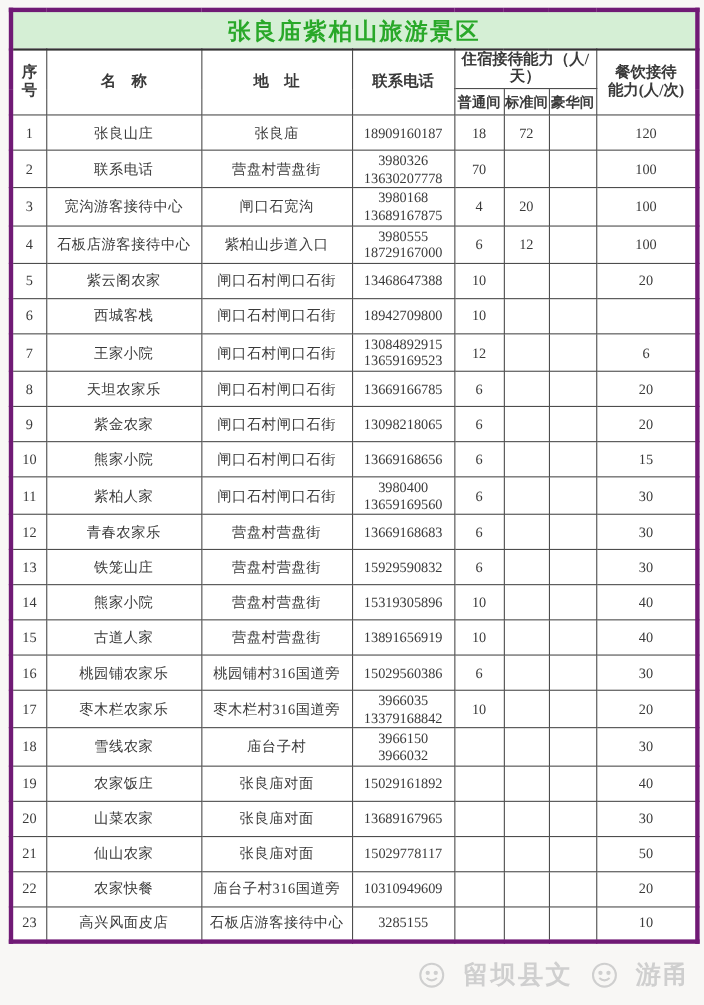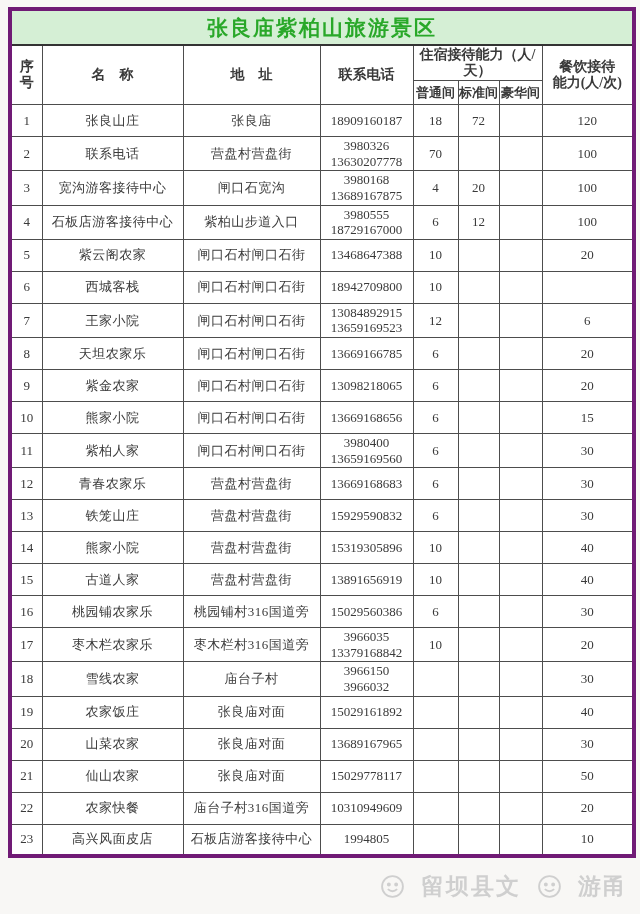--- a/index.html
+++ b/index.html
@@ -356,21 +356,21 @@
     <td class="c-num"></td>
     <td class="c-num"></td>
     <td class="c-num"></td>
     <td class="c-num">20</td>
   </tr>
 
   <tr class="data-row">
     <td class="c-no">23</td>
     <td class="c-name">高兴风面皮店</td>
     <td class="c-addr">石板店游客接待中心</td>
-    <td class="c-phone">1994805</td>
+    <td class="c-phone">3285155</td>
     <td class="c-num"></td>
     <td class="c-num"></td>
     <td class="c-num"></td>
     <td class="c-num">10</td>
   </tr>
 </tbody>
   </table>
 
   <div class="watermark">
     <svg class="wm-face" viewBox="0 0 24 24" fill="none" stroke="#c9c9c9" stroke-width="1.8">

